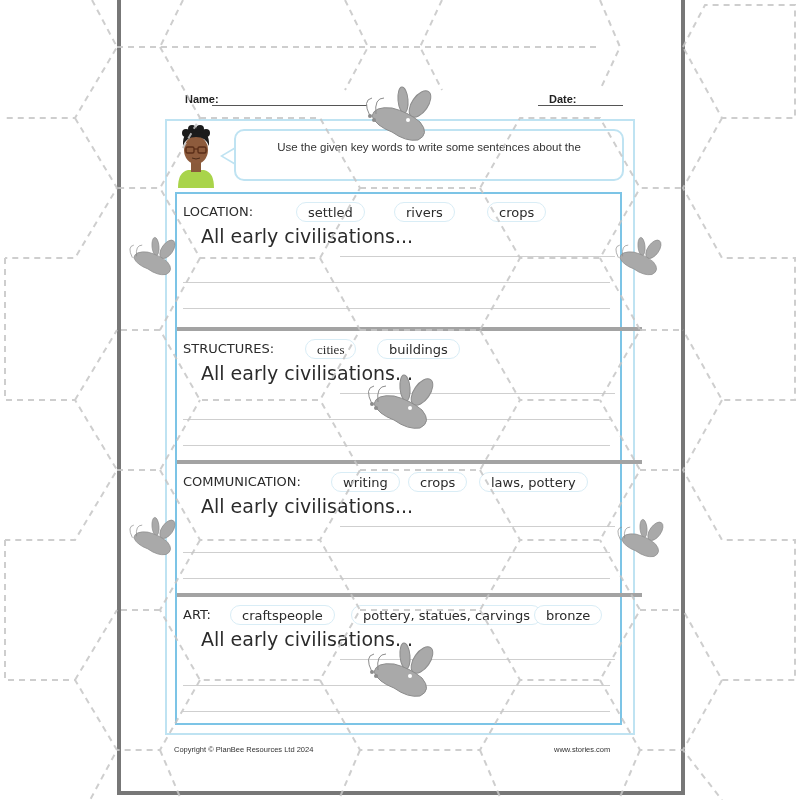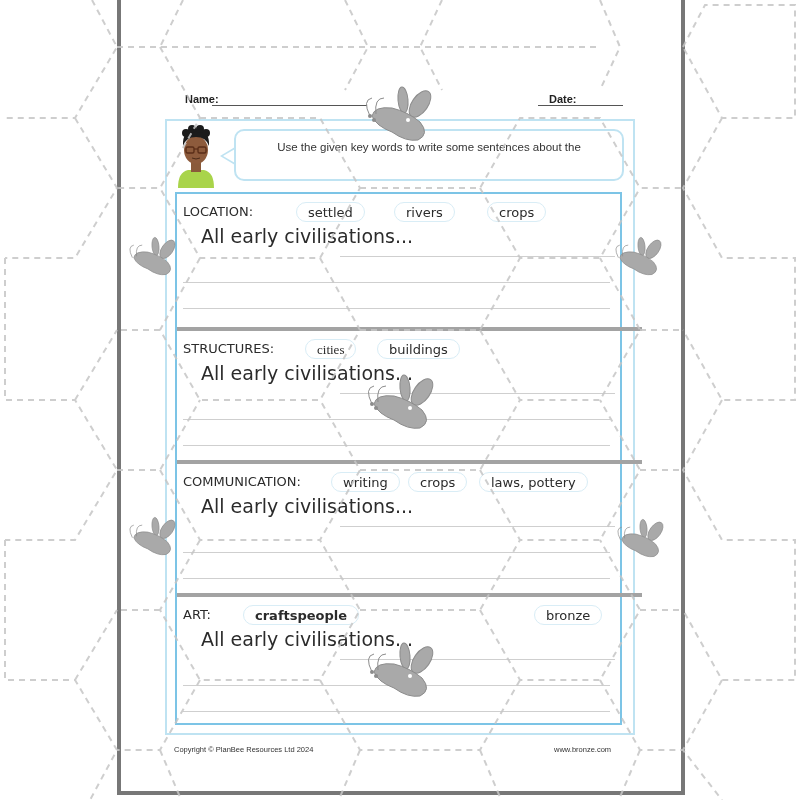--- a/index.html
+++ b/index.html
@@ -195,31 +195,32 @@
       <span class="chip" style="left:231px;">crops</span>
       <span class="chip" style="left:302px;">laws, pottery</span>
       <span class="prompt">All early civilisations...</span>
       <div class="wline" style="left:163px; width:275px; top:62px;"></div>
       <div class="wline" style="left:6px; width:427px; top:88px;"></div>
       <div class="wline" style="left:6px; width:427px; top:114px;"></div>
     </div>
 
     <div class="section" style="top:399px;">
       <span class="sec-head">ART:</span>
-      <span class="chip" style="left:66px;font-weight:bold;">craftspeople</span>
+      <span class="chip" style="left:53px;">craftspeople</span>
+      <span class="chip" style="left:174px;">pottery, statues, carvings</span>
       <span class="chip" style="left:357px;">bronze</span>
       <span class="prompt">All early civilisations...</span>
       <div class="wline" style="left:163px; width:275px; top:62px;"></div>
       <div class="wline" style="left:6px; width:427px; top:88px;"></div>
       <div class="wline" style="left:6px; width:427px; top:114px;"></div>
     </div>
   </div>
 
   <span class="footer-l">Copyright © PlanBee Resources Ltd 2024</span>
-  <span class="footer-r">www.bronze.com</span>
+  <span class="footer-r">www.stories.com</span>
 </div>
 
 <svg class="bee" style="left:358px; top:86px; width:80px; height:58px;" viewBox="0 0 80 58">
   <g fill="#a9a9a9" stroke="#8c8c8c" stroke-width="1">
     <ellipse cx="45" cy="14" rx="5" ry="13" transform="rotate(-5 45 14)"></ellipse>
     <ellipse cx="62" cy="18" rx="8" ry="15" transform="rotate(35 62 18)"></ellipse>
     <path d="M14 30 Q16 20 34 22 Q50 26 62 36 Q72 48 60 54 Q48 56 34 46 Q18 40 14 30 Z"></path>
   </g>
   <path d="M12 30 Q4 14 14 12 M18 28 Q16 12 26 12" fill="none" stroke="#8c8c8c" stroke-width="1"></path>
   <circle cx="12" cy="30" r="2" fill="#8c8c8c"></circle>

